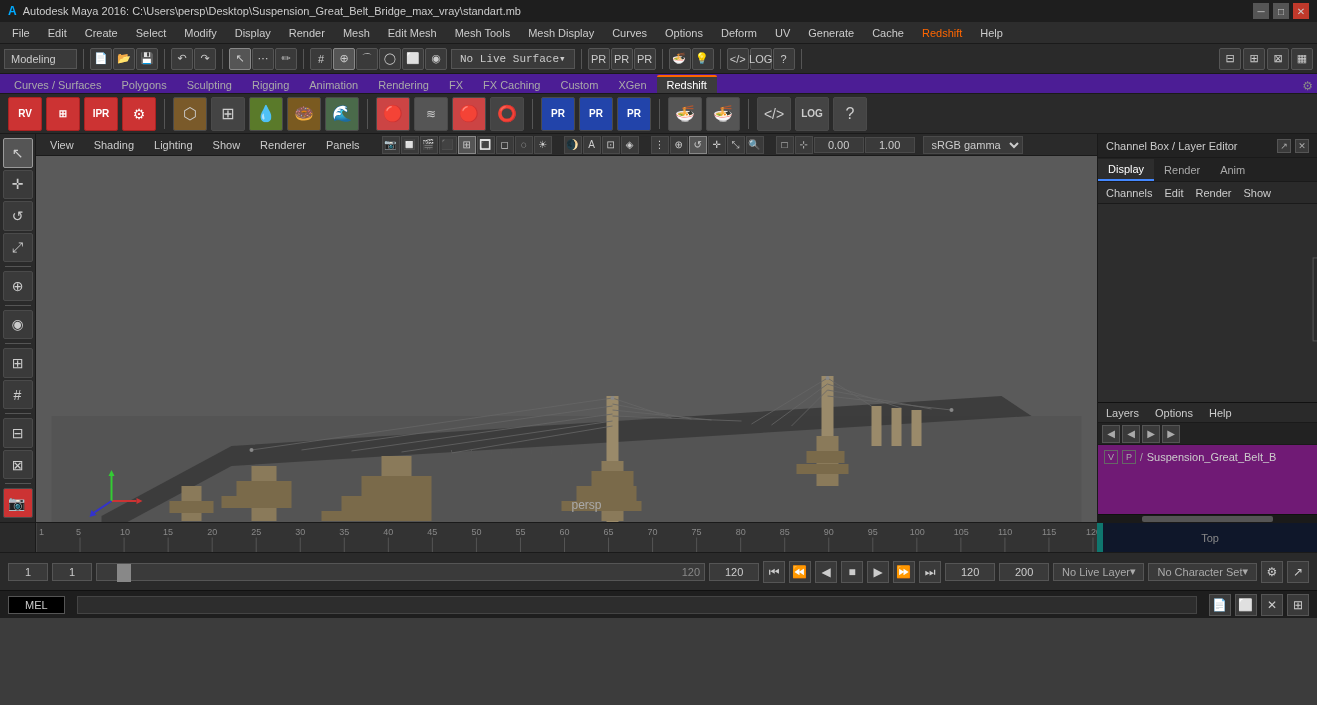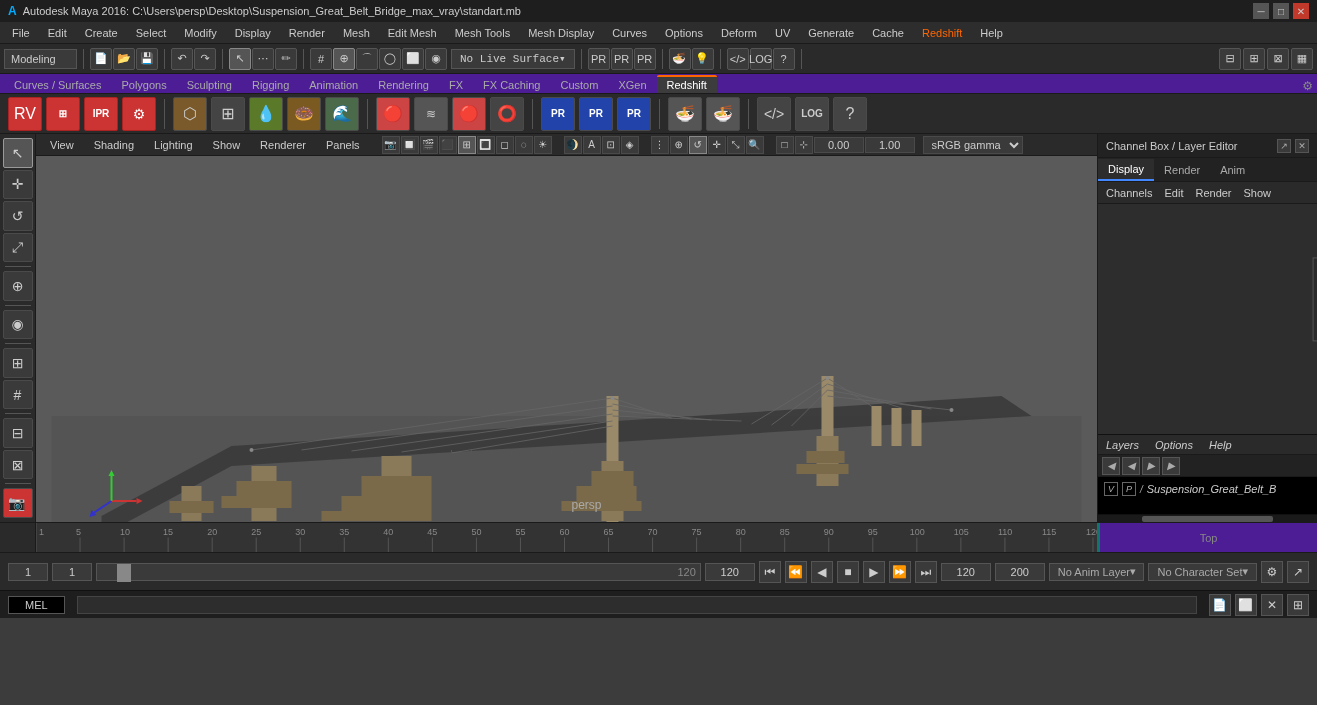--- a/index.html
+++ b/index.html
@@ -302,26 +302,25 @@
       gap: 12px;
       background: #2a2a2a;
       border-bottom: 1px solid #1a1a1a;
     }
     .cb-menu {
       font-size: 11px; color: #ccc; cursor: pointer;
     }
 
     
     #layer-editor {
-      height: 88px;
-      background: #000000;
+      height: 120px;
+      background: #701a75;
       border-top: 1px solid #111;
       display: flex;
       flex-direction: column;
-      font-style: italic;
     }
     #layer-editor-menus {
       height: 20px;
       display: flex;
       align-items: center;
       padding: 0 8px;
       gap: 16px;
       background: #2a2a2a;
       border-bottom: 1px solid #1a1a1a;
     }
@@ -616,21 +615,21 @@
   <span class="shelf-tab">FX Caching</span>
   <span class="shelf-tab">Custom</span>
   <span class="shelf-tab">XGen</span>
   <span class="shelf-tab active">Redshift</span>
   <span class="shelf-gear">⚙</span>
 </div>
 
 <div id="icon-shelf">
 
   <div class="shelf-icon" style="background:#cc3333; border-color:#aa2222;">
-    <span style="color:#fff;font-size:16px;font-weight:normal;">RV</span>
+    <span style="color:#fff;font-size:10px;font-weight:bold;">RV</span>
   </div>
   <div class="shelf-icon" style="background:#cc3333; border-color:#aa2222;">
     <span style="color:#fff;font-size:10px;font-weight:bold;">⊞</span>
   </div>
   <div class="shelf-icon" style="background:#cc3333; border-color:#aa2222;">
     <span style="color:#fff;font-size:10px;font-weight:bold;">IPR</span>
   </div>
   <div class="shelf-icon" style="background:#cc3333; border-color:#aa2222;">
     <span style="color:#fff;font-size:14px;">⚙</span>
   </div>
@@ -953,21 +952,21 @@
       <line x1="924" y1="15" x2="924" y2="30" stroke="#555" stroke-width="1"></line>
       <text x="917" y="12" fill="#888" font-size="9">105</text>
       <line x1="968" y1="15" x2="968" y2="30" stroke="#555" stroke-width="1"></line>
       <text x="961" y="12" fill="#888" font-size="9">110</text>
       <line x1="1012" y1="15" x2="1012" y2="30" stroke="#555" stroke-width="1"></line>
       <text x="1005" y="12" fill="#888" font-size="9">115</text>
       <line x1="1056" y1="15" x2="1056" y2="30" stroke="#555" stroke-width="1"></line>
       <text x="1049" y="12" fill="#888" font-size="9">120</text>
     </svg>
   </div>
-  <div style="width:220px; background:#4c1d95; height:100%; border-left:3px solid #0f766e;">
+  <div style="width:220px; background:#0f172a; height:100%; border-left:6px solid #0f766e;">
 
     <div style="display:flex; align-items:center; justify-content:center; height:100%; color:#888; font-size:11px;">
       <span>Top</span>
     </div>
   </div>
 </div>
 
 <div id="playback-area">
   <input class="frame-input" value="1" style="">
   <input class="frame-input" value="1" style="">
@@ -982,21 +981,21 @@
   <div class="play-btn">⏪</div>
   <div class="play-btn">◀</div>
   <div class="play-btn">■</div>
   <div class="play-btn">▶</div>
   <div class="play-btn">⏩</div>
   <div class="play-btn">⏭</div>
 
   <input class="end-frame-input" value="120" style="">
   <input class="end-frame-input" value="200" style="">
   <div class="anim-label">
-    <span>No Anim Layer</span> ▾
+    <span>No Live Layer</span> ▾
   </div>
   <div class="anim-label">
     <span>No Character Set</span> ▾
   </div>
   <div class="play-btn">⚙</div>
   <div class="play-btn">↗</div>
 </div>
 
 <div id="status-bar">
   <div class="mel-indicator">MEL</div>

